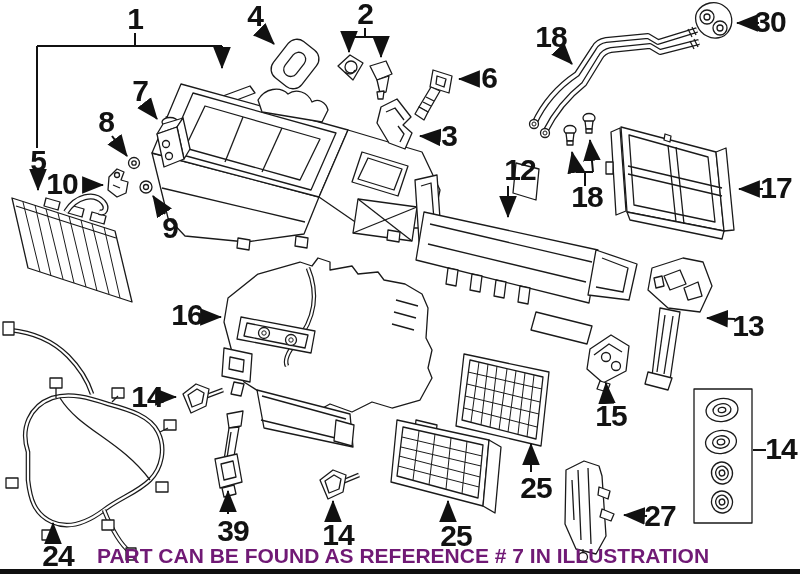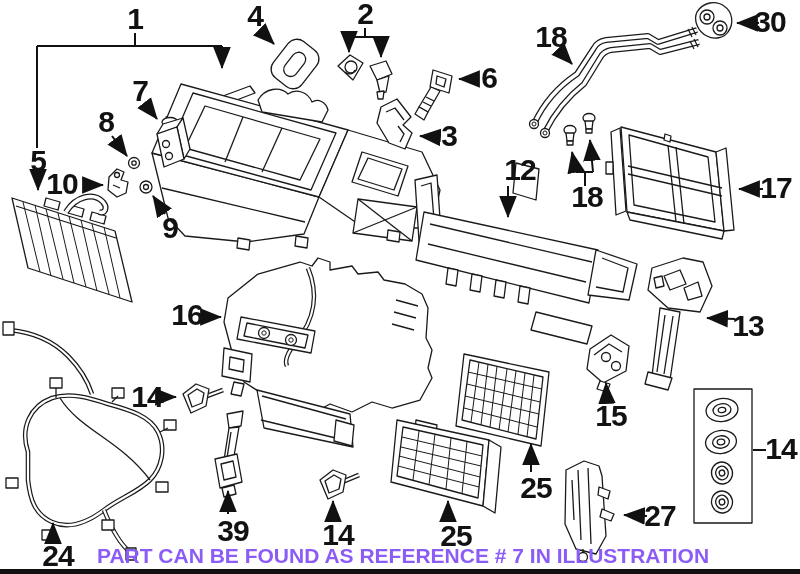--- a/index.html
+++ b/index.html
@@ -2,21 +2,21 @@
 <html><head>
 <meta charset="utf-8">
 <style>
   html,body{margin:0;padding:0;background:#fff;}
   #stage{position:relative;width:800px;height:574px;background:#ffffff;overflow:hidden;
          font-family:"Liberation Sans",sans-serif;}
   #stage svg{position:absolute;left:0;top:0;}
   .co{position:absolute;transform:translate(-50%,-50%);font:700 30px "Liberation Sans",sans-serif;
       color:#121212;letter-spacing:-1px;white-space:nowrap;}
   .note{position:absolute;left:403px;top:556px;transform:translate(-50%,-50%);
-        font:700 21px "Liberation Sans",sans-serif;color:#8b5cf6;white-space:nowrap;}
+        font:700 21px "Liberation Sans",sans-serif;color:#701a75;white-space:nowrap;}
   .bar{position:absolute;left:0;top:569px;width:800px;height:5px;background:#101010;}
   .p{fill:#ffffff;stroke:#1a1a1a;stroke-width:1.3;stroke-linejoin:round;}
   .l{fill:none;stroke:#1a1a1a;stroke-width:1.3;stroke-linejoin:round;}
   .t{fill:none;stroke:#1a1a1a;stroke-width:1;}
   .ln{fill:none;stroke:#111;stroke-width:2;}
   .tube{fill:none;stroke:#1a1a1a;stroke-width:6;stroke-linejoin:round;}
   .tubein{fill:none;stroke:#fff;stroke-width:3.4;stroke-linejoin:round;}
   .wire{fill:none;stroke:#1a1a1a;stroke-width:4.6;stroke-linejoin:round;}
   .wirein{fill:none;stroke:#fff;stroke-width:2.2;stroke-linejoin:round;}
 </style>

